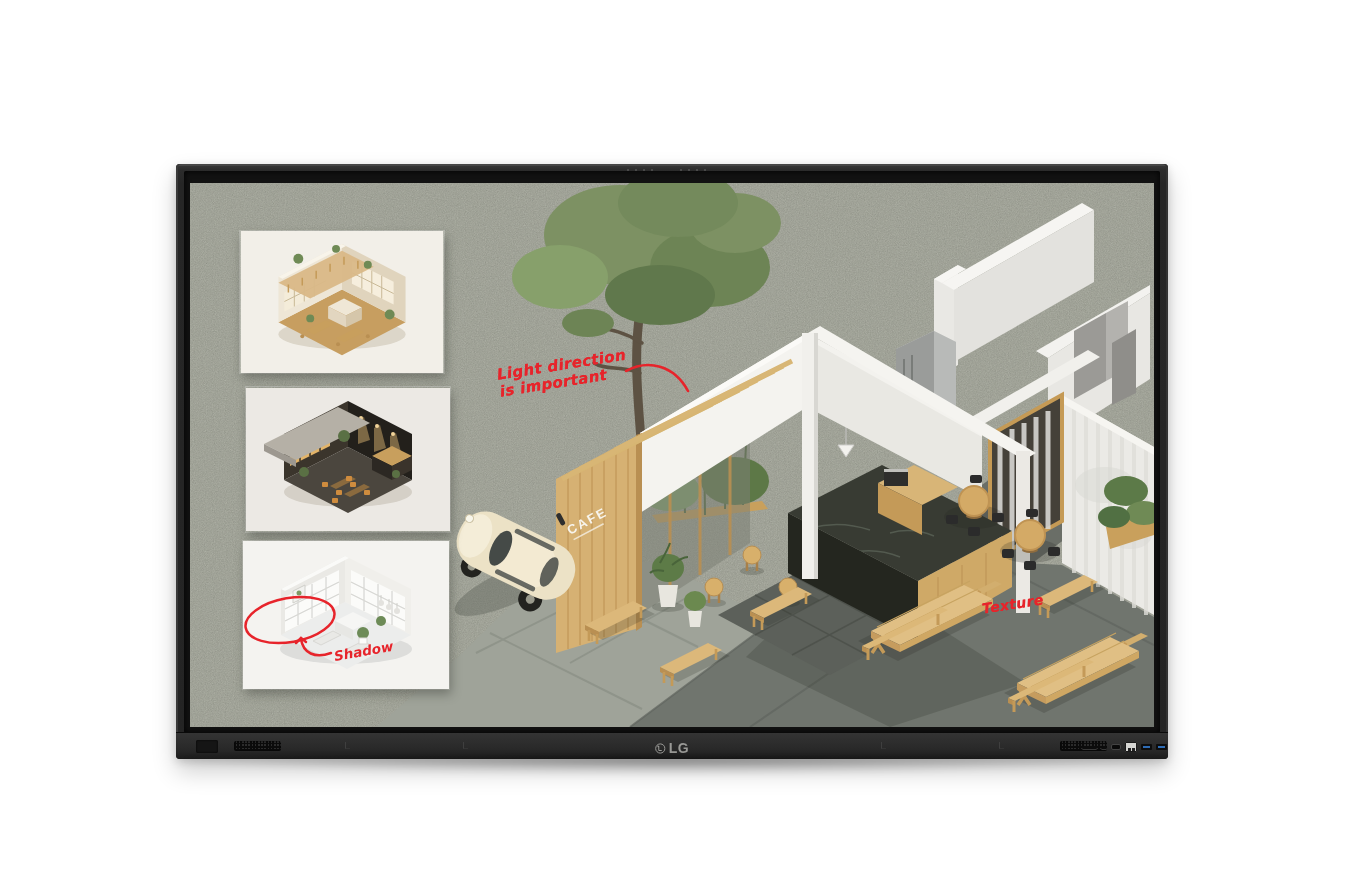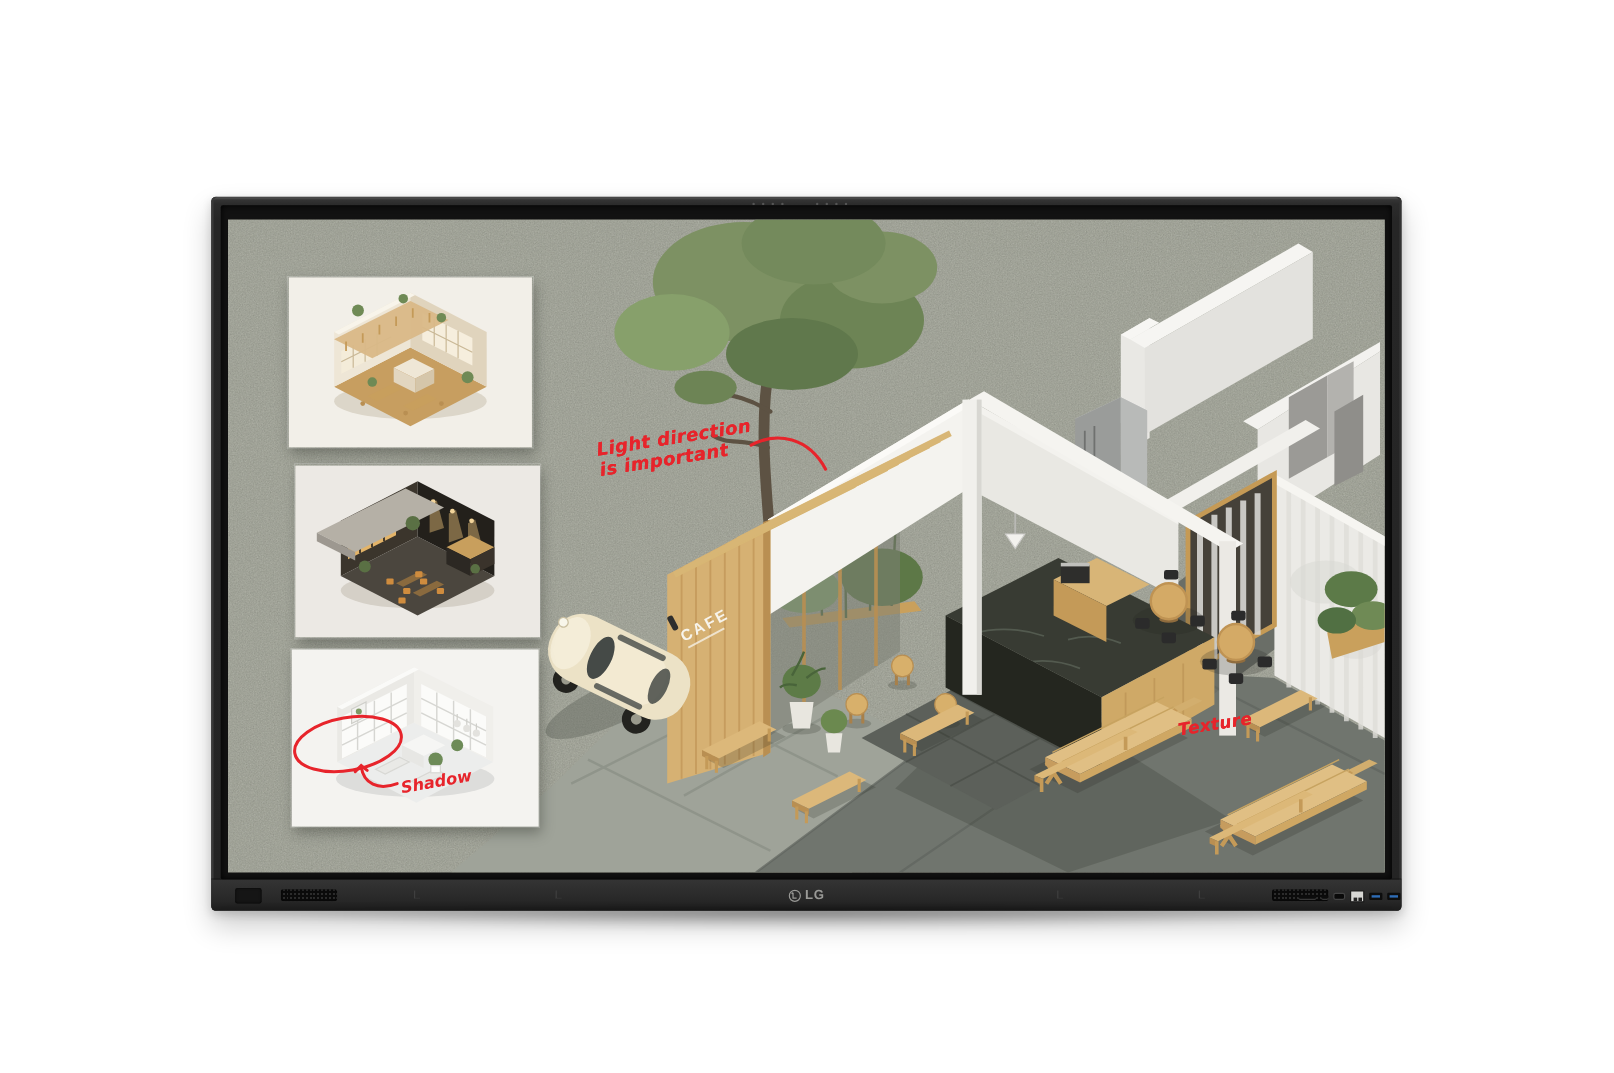--- a/index.html
+++ b/index.html
@@ -33,21 +33,21 @@
              background:linear-gradient(#343434,#272727 70%,#1b1b1b);border-top:1px solid #0a0a0a;}
   .sensor{position:absolute;left:20px;top:7px;width:22px;height:13px;background:#151515;border-radius:2px;
           box-shadow:inset 0 0 2px #000;}
   .grille{position:absolute;top:8px;width:47px;height:10px;border-radius:2px;
           background:repeating-linear-gradient(90deg,#0b0b0b 0 1.6px,#303030 1.6px 3.2px),
                      repeating-linear-gradient(0deg,#0b0b0b 0 1.6px,#2c2c2c 1.6px 3.4px);
           background-blend-mode:darken;box-shadow:inset 0 0 2px #000;}
   .grille.left{left:58px}.grille.right{left:884px}
   .tick{position:absolute;top:9px;width:4px;height:6px;border-left:1px solid #3f3f3f;border-bottom:1px solid #343434;}
   .lg-logo{position:absolute;left:50%;top:7px;transform:translateX(-50%);display:flex;align-items:center;gap:3px;color:#9a9a97;}
-  .lg-logo .word{font-size:11px;font-weight:bold;letter-spacing:.5px;font-family:"Liberation Sans",sans-serif;}
+  .lg-logo .word{font-size:14px;font-weight:bold;letter-spacing:.5px;font-family:"Liberation Sans",sans-serif;}
   .ports{position:absolute;top:9px;left:906px;display:flex;align-items:center;gap:4px;}
   .ports .slot{width:15px;height:3px;background:#0c0c0c;border-radius:2px;box-shadow:0 1px 0 #383838;}
   .ports .slot.s{width:6px;}
   .ports .usbc{width:8px;height:4px;background:#0a0a0a;border:1px solid #444;border-radius:2px;}
   .ports .usba{width:10px;height:8px;background:#d6d6d3;border:1px solid #1a1a1a;border-radius:1px;
                display:flex;align-items:flex-end;justify-content:center;gap:1px;}
   .ports .usba i{display:block;width:3px;height:3px;background:#222;}
   .ports .usb3{width:11px;height:6px;background:#0d0d0d;border-radius:1px;display:flex;align-items:center;justify-content:center;}
   .ports .usb3 i{display:block;width:7px;height:2.5px;background:#2e6cb5;}
   .micdots{position:absolute;top:5px;height:3px;display:flex;gap:6px;}

